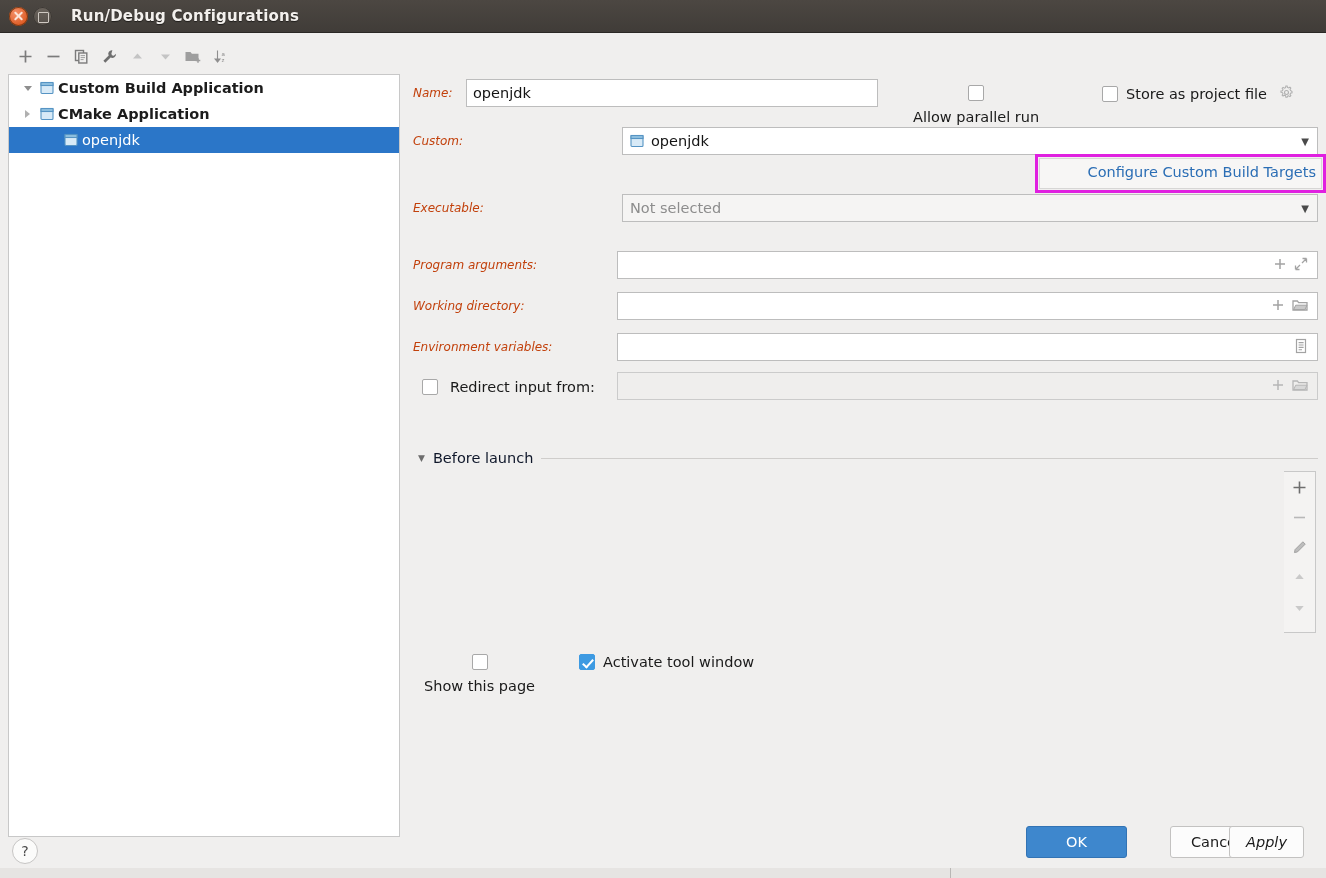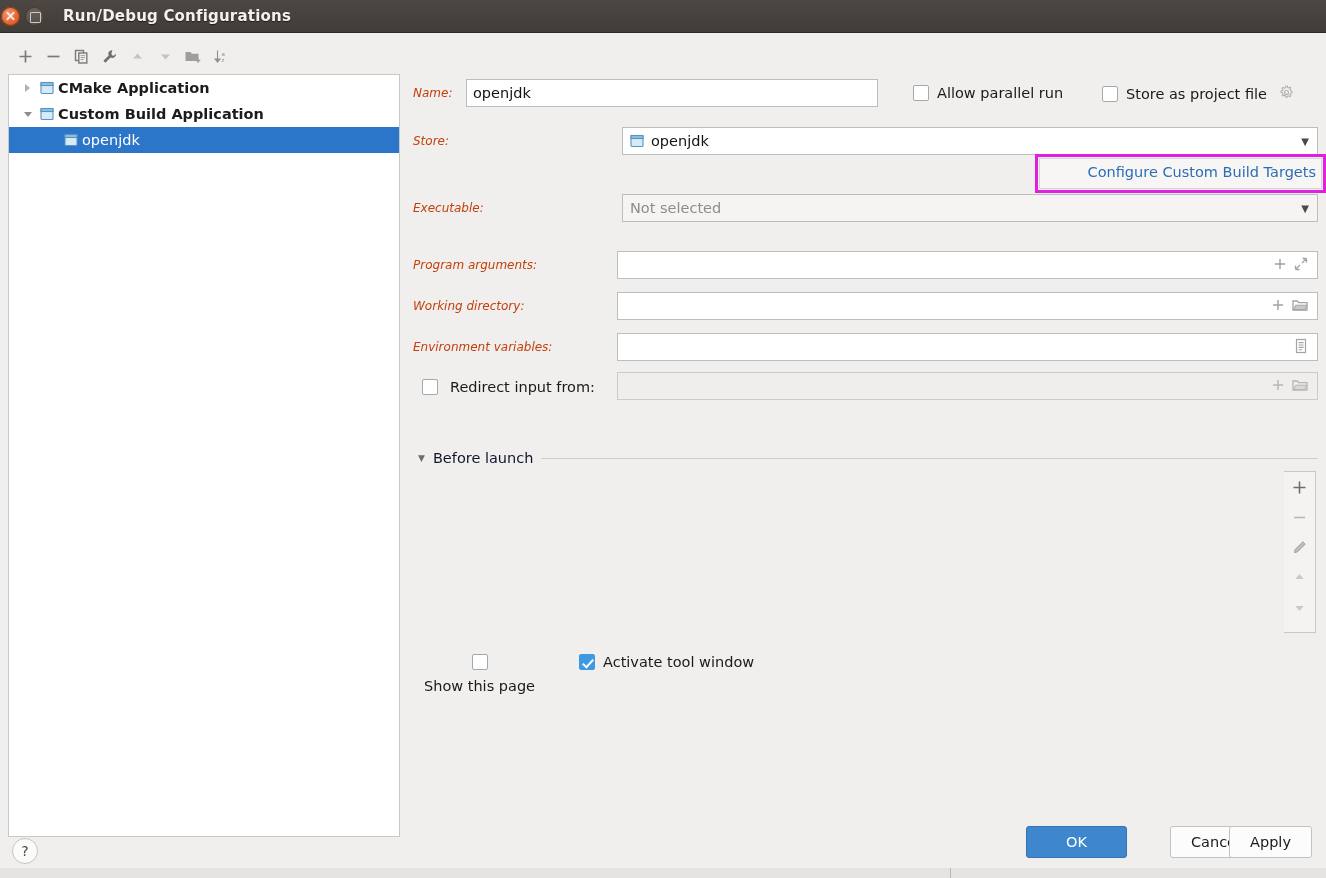--- a/index.html
+++ b/index.html
@@ -14,21 +14,21 @@
     position: absolute; left: 0; top: 0;
     width: 1326px; height: 878px;
     background: #f0efee;
   }
 
   
   .titlebar {
     position: absolute; left: 0; top: 0; width: 1326px; height: 33px;
     background: linear-gradient(#4c4742, #403c38);
     border-bottom: 1px solid #2b2825;
-    display: flex; align-items: center; padding-left: 1px;
+    display: flex; align-items: center; padding-left: 9px;
   }
   .tb-btn { width: 19px; height: 19px; border-radius: 50%; margin-right: 5px;
             position: relative; flex: none; }
   .tb-close { background: radial-gradient(circle at 36% 32%, #f4916a, #dd5a22 72%, #b94a18);
               box-shadow: inset 0 0 0 1px #7d3a14; }
   .tb-max   { background: linear-gradient(#6b645d,#544e48);
               box-shadow: inset 0 0 0 1px #3b3733; border-radius: 50%; }
   .tb-close::before, .tb-close::after {
     content:""; position:absolute; left:4px; top:8.5px; width:11px; height:2px;
     background:#fbe4d8; border-radius:1px;
@@ -239,48 +239,48 @@
             <text x="8.5" y="7.6" font-size="6" fill="#8e8e8e" font-family="sans-serif">a</text>
             <text x="8.5" y="14.4" font-size="6" fill="#8e8e8e" font-family="sans-serif">z</text>
           </svg>
         </div>
       </div>
 
       <div class="tree">
 
         <div class="tree-row bold">
           <div class="tw">
+            <svg width="10" height="9" viewBox="0 0 10 9">
+                <path d="M1 2h8l-4 5z" fill="#8e8e8e"></path>
+              </svg>
+          </div>
+          <div class="t-icon">
+            <svg width="14" height="14" viewBox="0 0 14 14">
+              <rect x="1" y="1.5" width="12" height="11" rx="1" fill="#d8eaf7" stroke="#5694c4" stroke-width="1.1"></rect>
+              <rect x="1" y="1.5" width="12" height="3" fill="#8fc0e0" stroke="#5694c4" stroke-width="1.1"></rect>
+            </svg>
+          </div>
+          <div class="t-label">Custom Build Application</div>
+        </div>
+
+        <div class="tree-row bold">
+          <div class="tw">
             <svg width="9" height="10" viewBox="0 0 9 10">
                 <path d="M2 1l5 4-5 4z" fill="#b0b0b0"></path>
               </svg>
           </div>
           <div class="t-icon">
             <svg width="14" height="14" viewBox="0 0 14 14">
               <rect x="1" y="1.5" width="12" height="11" rx="1" fill="#d8eaf7" stroke="#5694c4" stroke-width="1.1"></rect>
               <rect x="1" y="1.5" width="12" height="3" fill="#8fc0e0" stroke="#5694c4" stroke-width="1.1"></rect>
             </svg>
           </div>
           <div class="t-label">CMake Application</div>
         </div>
 
-        <div class="tree-row bold">
-          <div class="tw">
-            <svg width="10" height="9" viewBox="0 0 10 9">
-                <path d="M1 2h8l-4 5z" fill="#8e8e8e"></path>
-              </svg>
-          </div>
-          <div class="t-icon">
-            <svg width="14" height="14" viewBox="0 0 14 14">
-              <rect x="1" y="1.5" width="12" height="11" rx="1" fill="#d8eaf7" stroke="#5694c4" stroke-width="1.1"></rect>
-              <rect x="1" y="1.5" width="12" height="3" fill="#8fc0e0" stroke="#5694c4" stroke-width="1.1"></rect>
-            </svg>
-          </div>
-          <div class="t-label">Custom Build Application</div>
-        </div>
-
         <div class="tree-row selected">
           <div class="indent"></div>
           <div class="tw empty"></div>
           <div class="t-icon">
             <svg width="14" height="14" viewBox="0 0 14 14">
               <rect x="1" y="1.5" width="12" height="11" rx="1" fill="#d8eaf7" stroke="#5694c4" stroke-width="1.1"></rect>
               <rect x="1" y="1.5" width="12" height="3" fill="#8fc0e0" stroke="#5694c4" stroke-width="1.1"></rect>
             </svg>
           </div>
           <div class="t-label">openjdk</div>
@@ -288,37 +288,37 @@
 
 
       </div>
     </div>
 
     <div class="right-pane">
 
       <div class="lbl" style="left:9px; top:53px;">Name:</div>
       <div class="field" style="left:62px; top:46px; width:412px;">openjdk</div>
 
-      <div class="cbrow" style="left:509px; top:52px;">
+      <div class="cbrow" style="left:509px; top:52px;flex-direction:column;">
         <div class="cb"></div>
         <span>Allow parallel run</span>
       </div>
 
       <div class="cbrow" style="left:698px; top:52px;">
         <div class="cb"></div>
         <span>Store as project file</span>
         <span style="margin-left:4px;">
           <svg width="15" height="15" viewBox="0 0 16 16">
             <path d="M8 5.3A2.7 2.7 0 1 0 8 10.7 2.7 2.7 0 0 0 8 5.3zm0 4.2a1.5 1.5 0 1 1 0-3 1.5 1.5 0 0 1 0 3z" fill="#b0b0b0"></path>
             <path d="M7.3 1h1.4l.3 1.6 1.3.55 1.35-.9.99 1-.9 1.35.55 1.3L13.9 7v1.4l-1.6.3-.55 1.3.9 1.35-1 .99-1.35-.9-1.3.55L8.7 13H7.3l-.3-1.6-1.3-.55-1.35.9-.99-1 .9-1.35L3.71 8.1 2.1 7.8V6.4l1.6-.3.55-1.3-.9-1.35 1-.99 1.35.9 1.3-.55z" fill="none" stroke="#b0b0b0" stroke-width="1.1"></path>
           </svg>
         </span>
       </div>
 
-      <div class="lbl" style="left:9px; top:101px;">Store:</div>
+      <div class="lbl" style="left:9px; top:101px;">Custom:</div>
       <div class="combo" style="left:218px; top:94px; width:696px;">
         <span style="margin-right:7px; display:flex;">
           <svg width="14" height="14" viewBox="0 0 14 14">
             <rect x="1" y="1.5" width="12" height="11" rx="1" fill="#d8eaf7" stroke="#5694c4" stroke-width="1.1"></rect>
             <rect x="1" y="1.5" width="12" height="3" fill="#8fc0e0" stroke="#5694c4" stroke-width="1.1"></rect>
           </svg>
         </span>
         <span>openjdk</span>
         <span class="arrow">▼</span>
       </div>
@@ -445,21 +445,21 @@
         <div class="cb checked"></div>
         <span>Activate tool window</span>
       </div>
 
     </div>
 
     <div class="helpbtn" style="left:12px; top:805px;">?</div>
 
     <div class="btn primary" style="left:1026px; top:793px; width:101px;text-align:center;">OK</div>
     <div class="btn" style="left:1126px; top:793px; width:91px;margin-left:44px;">Cancel</div>
-    <div class="btn" style="left:1229px; top:793px; width:83px;">Apply</div>
+    <div class="btn" style="left:1229px; top:793px; width:75px;font-style:italic;">Apply</div>
 
   </div>
 
   <div class="bottom-strip">
     <div class="strip-div"></div>
   </div>
 
 </div>
 
 </body></html>

